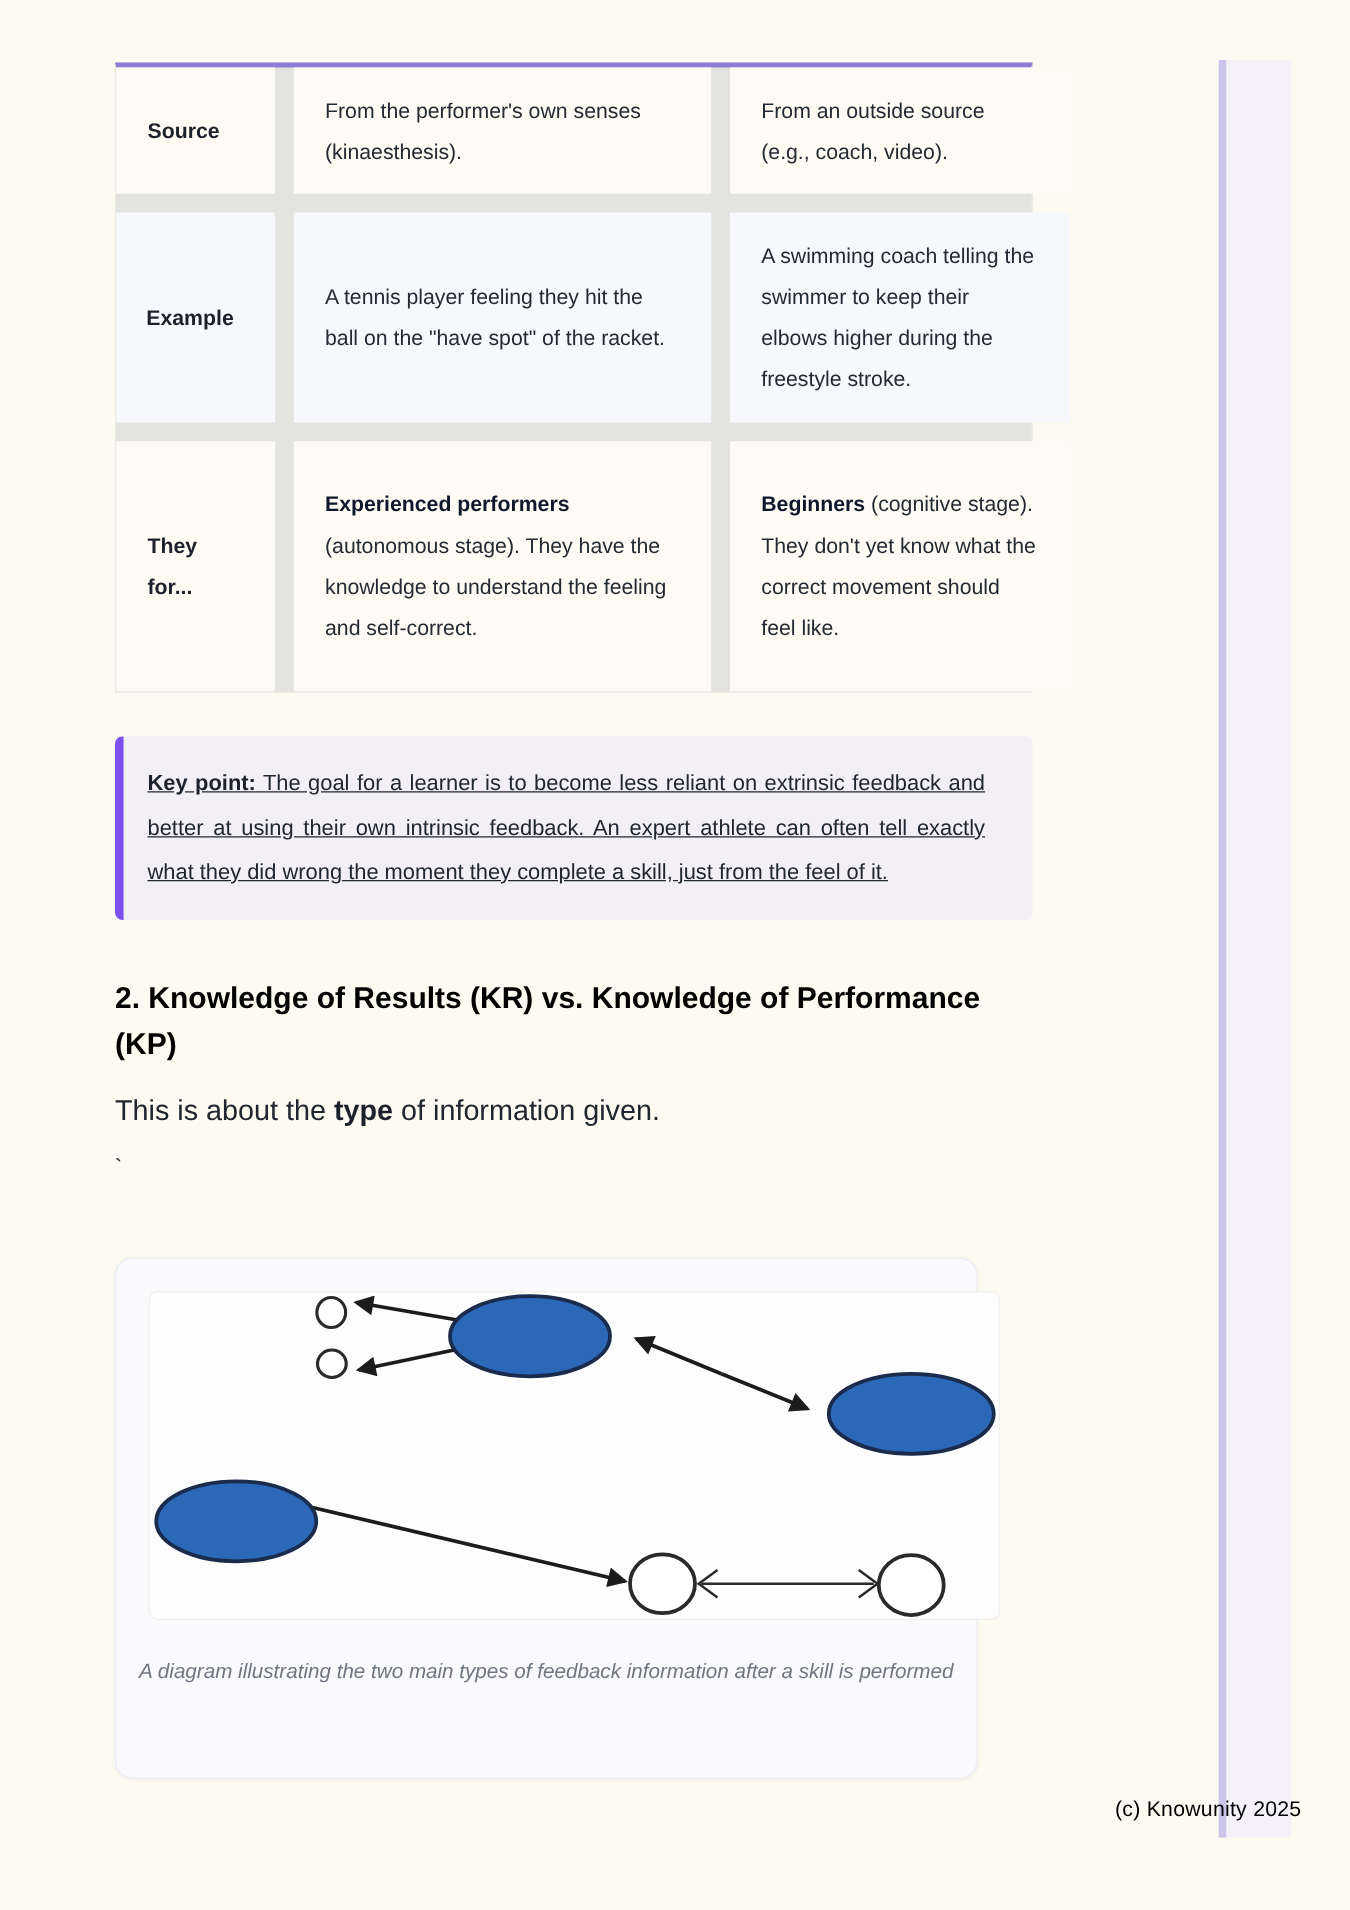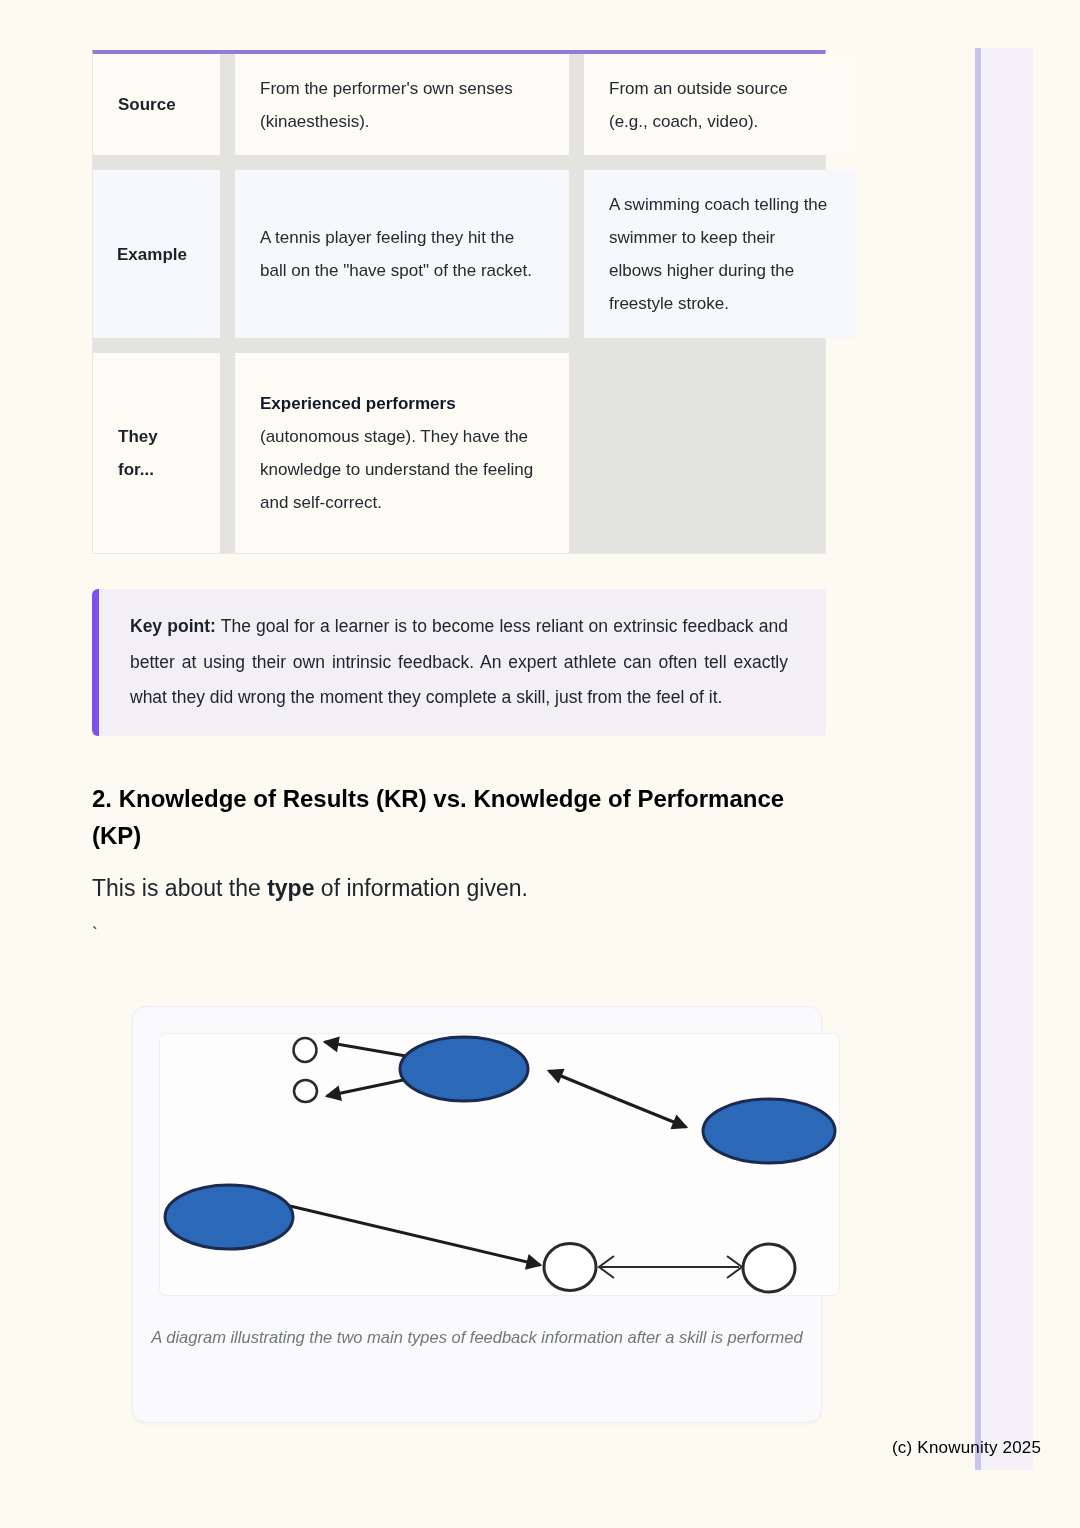--- a/index.html
+++ b/index.html
@@ -36,42 +36,42 @@
   .r1 { min-height:101px; }
   .r2 { min-height:168px; }
   .r3 { min-height:200px; }
   .cell strong { font-weight:700; color:#0f172a; }
 
   
   .keypoint {
     margin-top:35px; box-sizing:border-box;
     background:#f2f0f5; border-left:7px solid #7c50ee;
     border-radius:6px 4px 4px 6px;
-    padding:20px 38px 20px 31px;
+    padding:20px 38px 20px 19px;
+    text-decoration:underline;
   }
   .keypoint p {
     margin:0; font-size:17.5px; line-height:35.5px; text-align:justify; color:#20262f;
   }
   .keypoint strong { font-weight:700; color:#1c212b; }
 
   
   .heading {
     margin-top:44px; font-size:24px; font-weight:600; line-height:37px;
     color:#000000;
   }
   .intro { margin-top:22px; font-size:23px; line-height:24px; color:#20262f; }
   .intro strong { font-weight:700; color:#1c212b; }
   .stray { margin-top:24px; font-size:17px; height:20px; color:#20262f; }
 
   
   .figure-card {
     margin-top:62px; box-sizing:border-box; width:690px; height:417px;
     background:#fafafd; border:1px solid #eceef6; border-radius:14px;
     box-shadow:0 1px 3px rgba(40,40,80,0.05);
-    margin-left:40px;
   }
   .fig-canvas {
     margin:27px 0 0 27px; width:679px; height:261px;
     background:#fdfdfd; border-radius:6px;
     box-shadow:0 0 0 1px #f0f0ec;
   }
   .fig-caption {
     margin:28px auto 0 auto; max-width:680px;
     font-size:16.5px; line-height:29px; font-style:italic; color:#70767f;
     text-align:center;
@@ -108,20 +108,23 @@
       </div>
     <div class="cell r2 alt">
         <span>A swimming coach telling the swimmer to keep their elbows higher during the freestyle stroke.</span>
       </div>
 
     <div class="cell label r3">
         <span>They for...</span>
       </div>
     <div class="cell r3">
       <span><strong>Experienced performers</strong><span> (autonomous stage). They have the knowledge to understand the feeling and self-correct.</span></span>
+    </div>
+    <div class="cell r3">
+      <span><strong>Beginners</strong><span> (cognitive stage). They don't yet know what the correct movement should feel like.</span></span>
     </div>
   </div>
 
   <div class="keypoint">
     <p><strong>Key point:</strong><span> The goal for a learner is to become less reliant on extrinsic feedback and better at using their own intrinsic feedback. An expert athlete can often tell exactly what they did wrong the moment they complete a skill, just from the feel of it.</span></p>
   </div>
 
   <h2 class="heading">2. Knowledge of Results (KR) vs. Knowledge of Performance (KP)</h2>
 
   <div class="intro">

